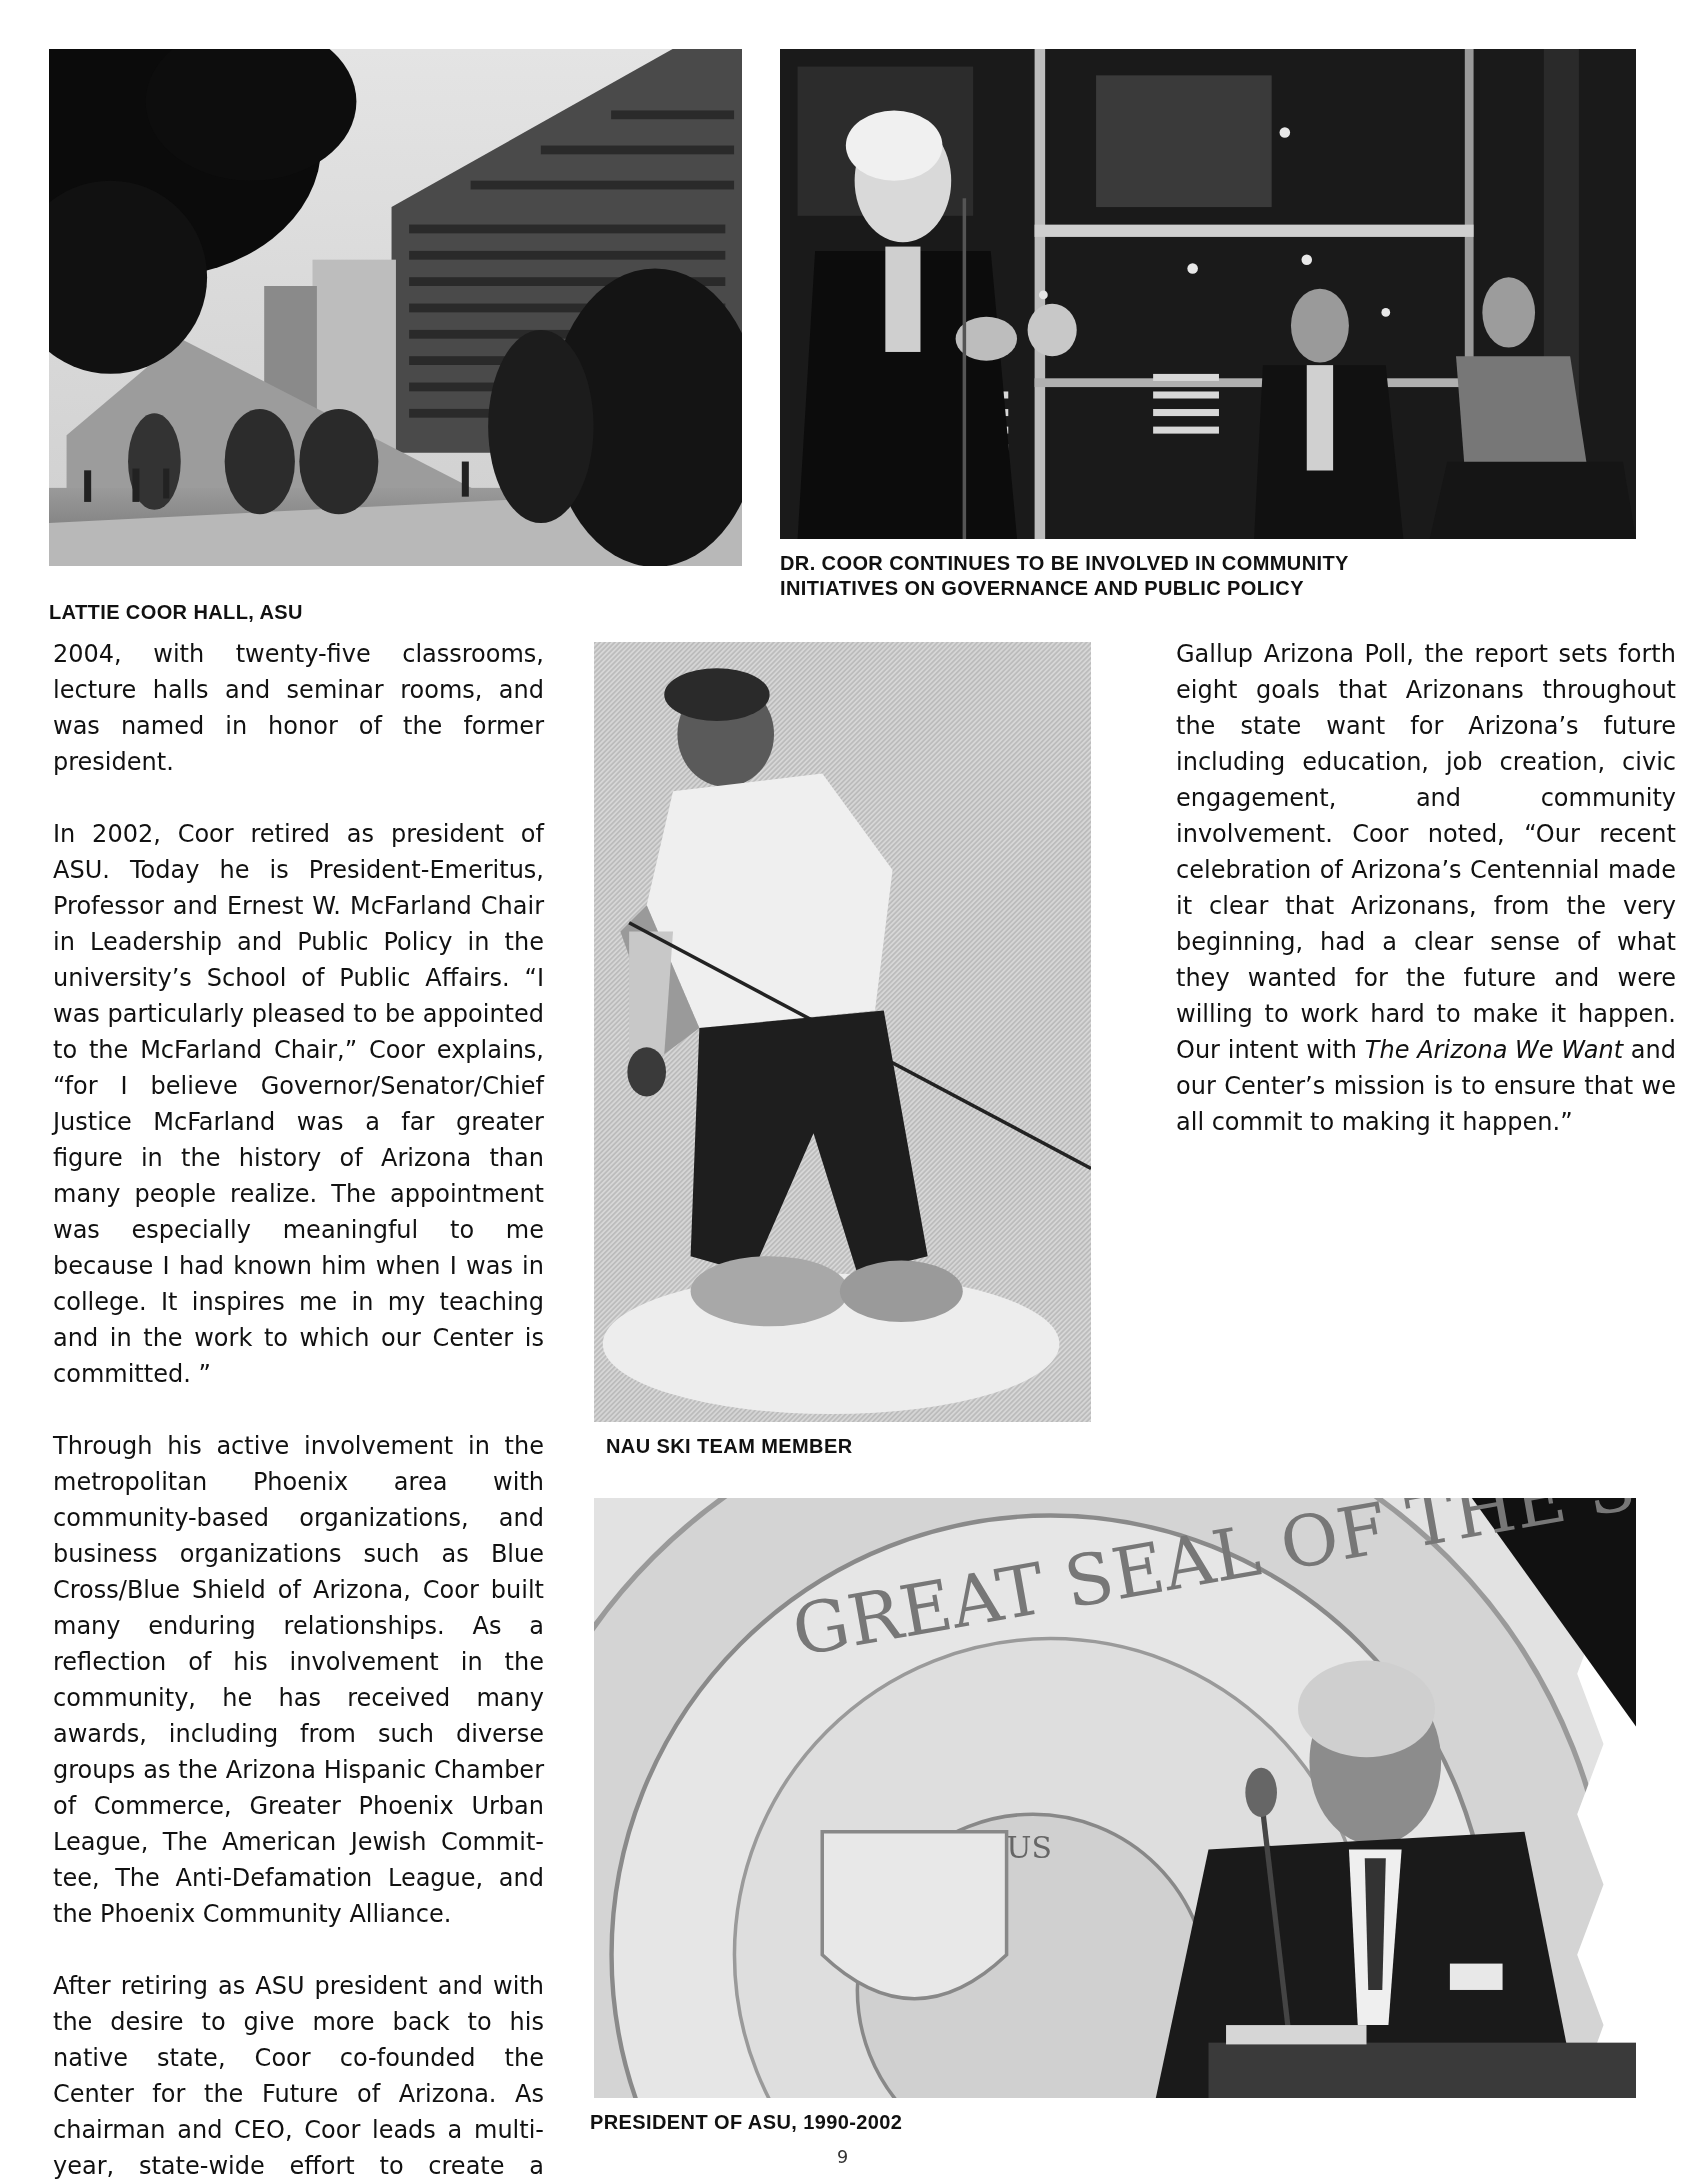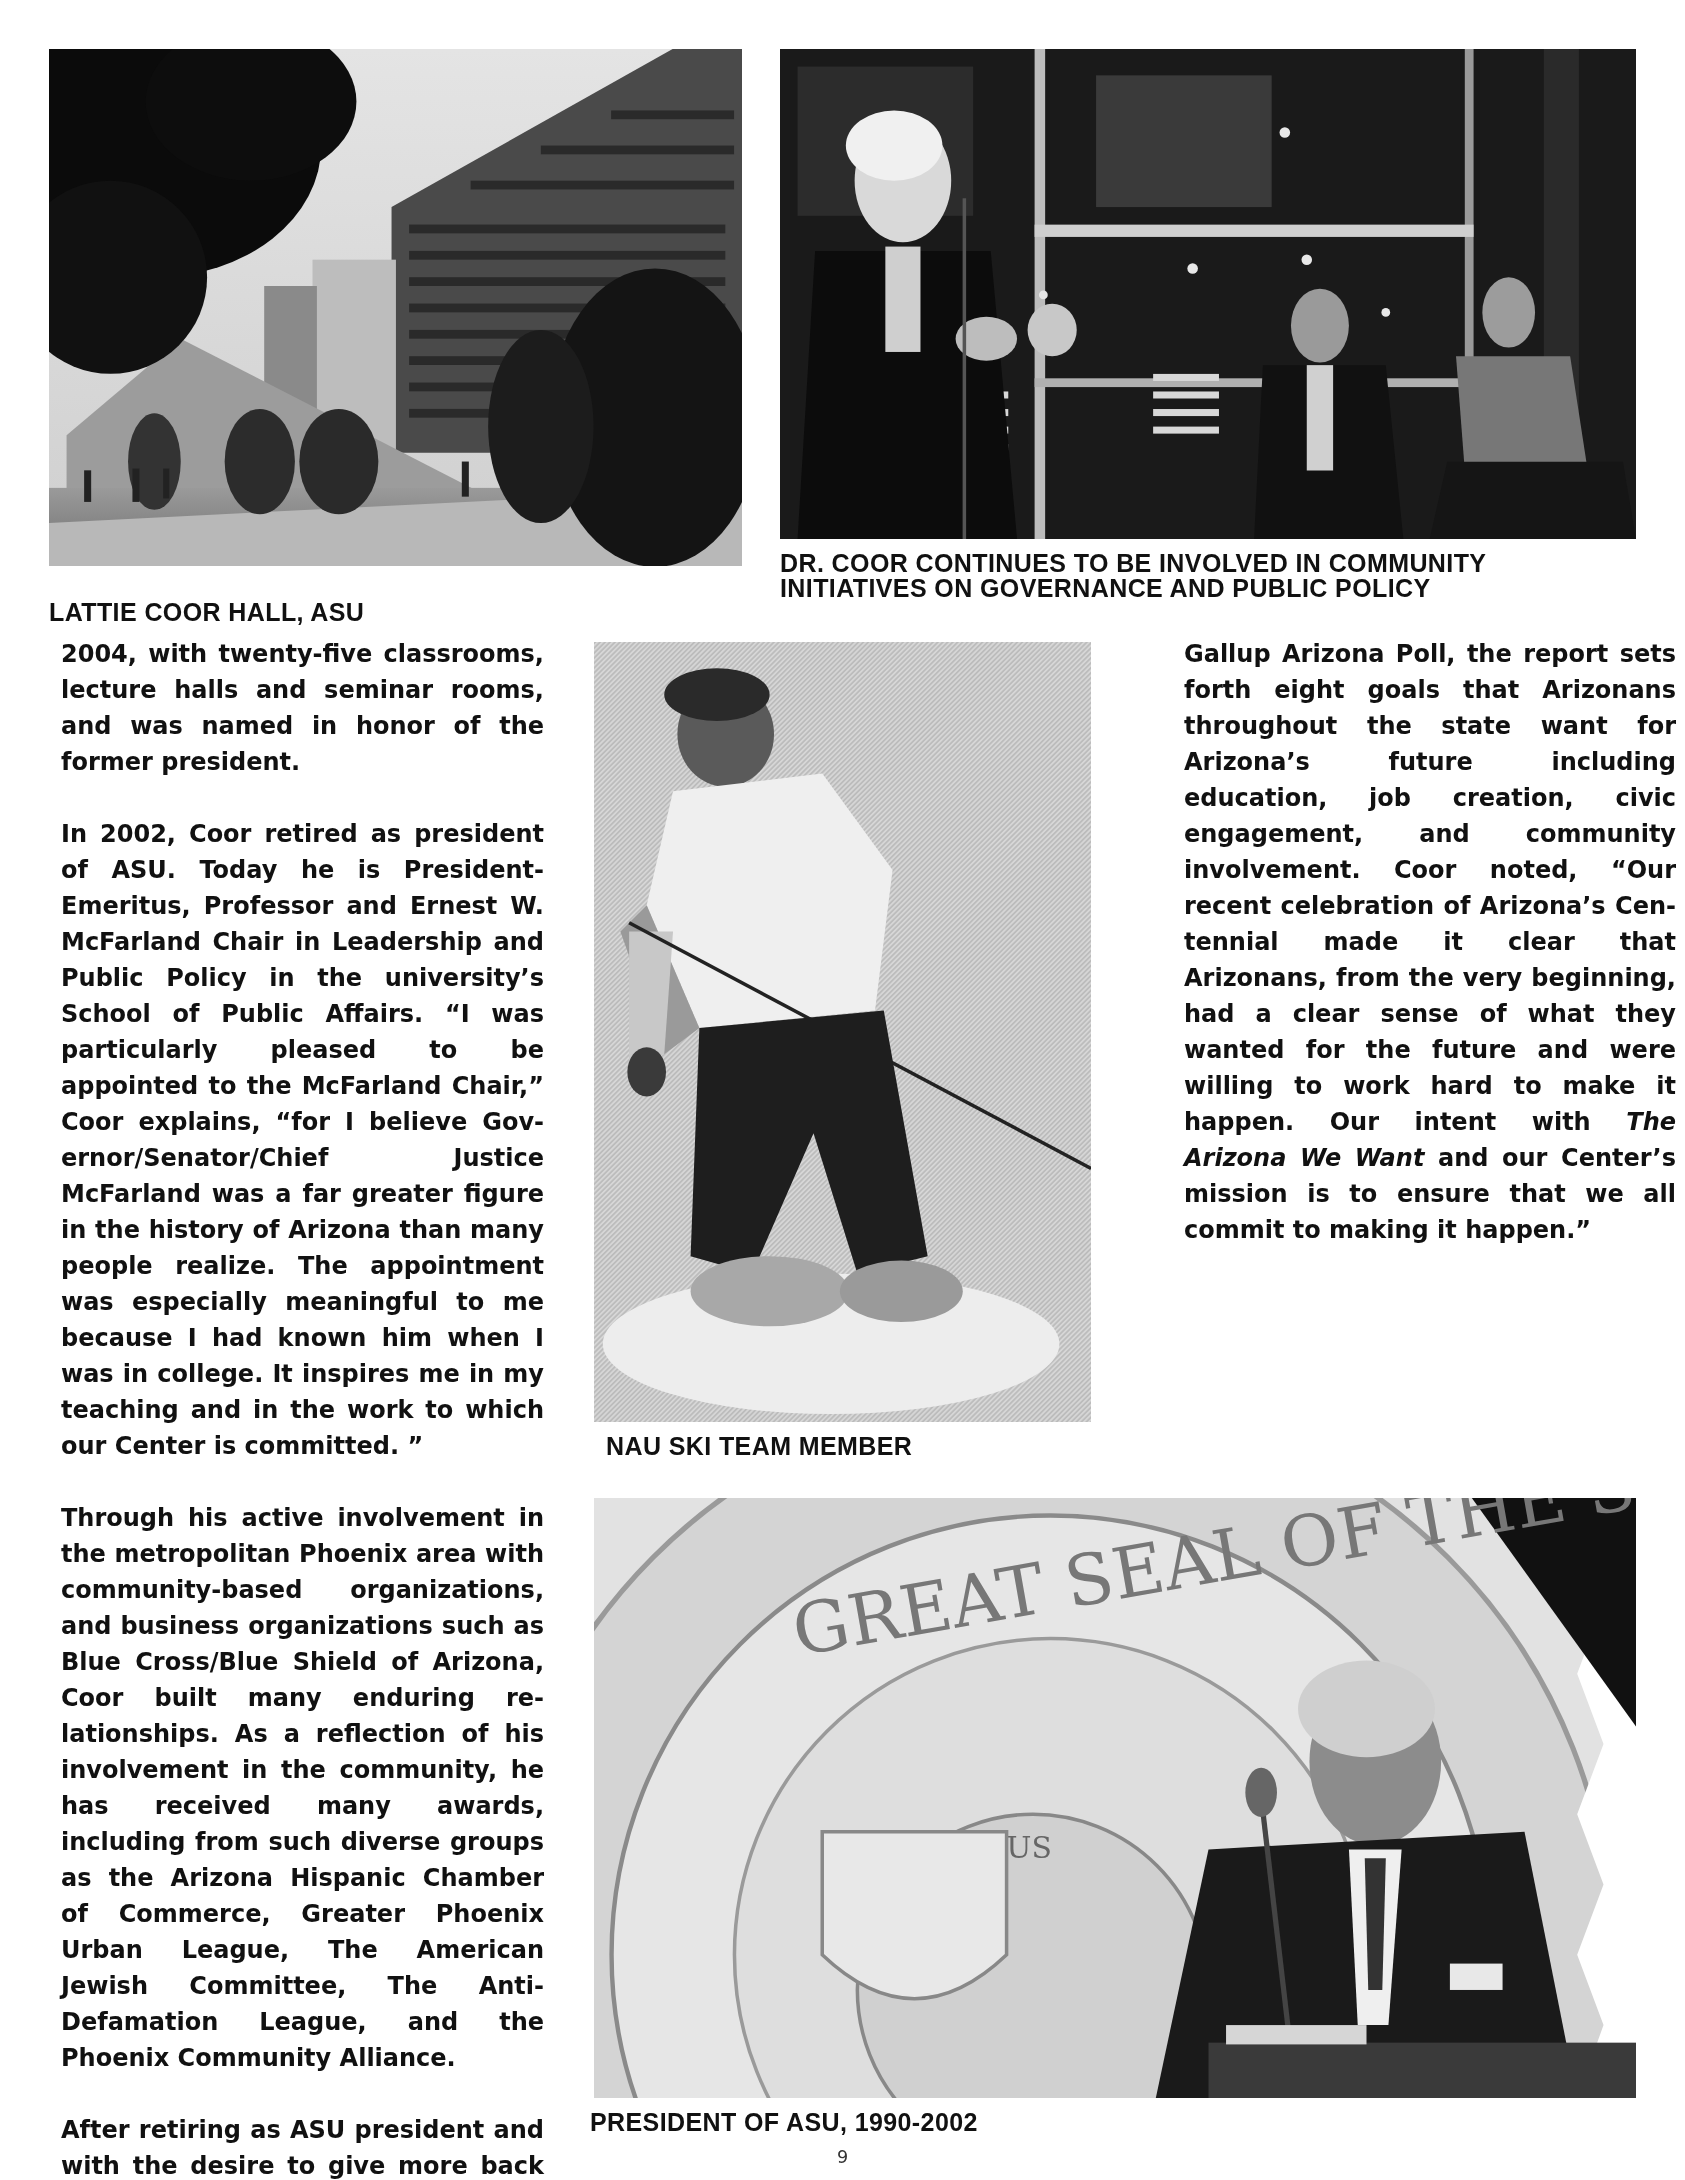--- a/index.html
+++ b/index.html
@@ -3,26 +3,26 @@
 <meta charset="utf-8">
 <style>
   html, body { margin: 0; padding: 0; background: #ffffff; }
   body { width: 1685px; height: 2180px; position: relative; overflow: hidden;
          font-family: "DejaVu Sans", "Liberation Sans", sans-serif; color: #111; }
 
   .photo { position: absolute; overflow: hidden; background: #222; }
   .photo svg { display: block; width: 100%; height: 100%; }
 
   .caption { position: absolute; font-family: "Liberation Sans", sans-serif; font-weight: bold;
-             font-size: 25px; letter-spacing: 0.4px; line-height: 24.6px; color: #111;
+             font-size: 20px; letter-spacing: 0.4px; line-height: 24.6px; color: #111;
              text-transform: uppercase; margin: 0; }
 
   .col { position: absolute; font-family: "DejaVu Sans", sans-serif; font-size: 24px;
          line-height: 36px; color: #111; text-align: justify; hyphens: manual; }
-  .col p { margin: 0 0 36px 12px; font-weight: bold; }
+  .col p { margin: 0 0 36px 4px; }
   .col p:last-child { margin-bottom: 0; }
   .col em { font-style: italic; }
 
   .page-num { position: absolute; left: 0; width: 1685px; top: 2147px; text-align: center;
               font-family: "DejaVu Sans", sans-serif; font-size: 17.6px; color: #333; }
 </style>
 </head>
 <body>
 
 <div class="photo" style="left:49px; top:49px; width:693px; height:517px;" title="Lattie Coor Hall building at ASU with trees and pedestrians">

